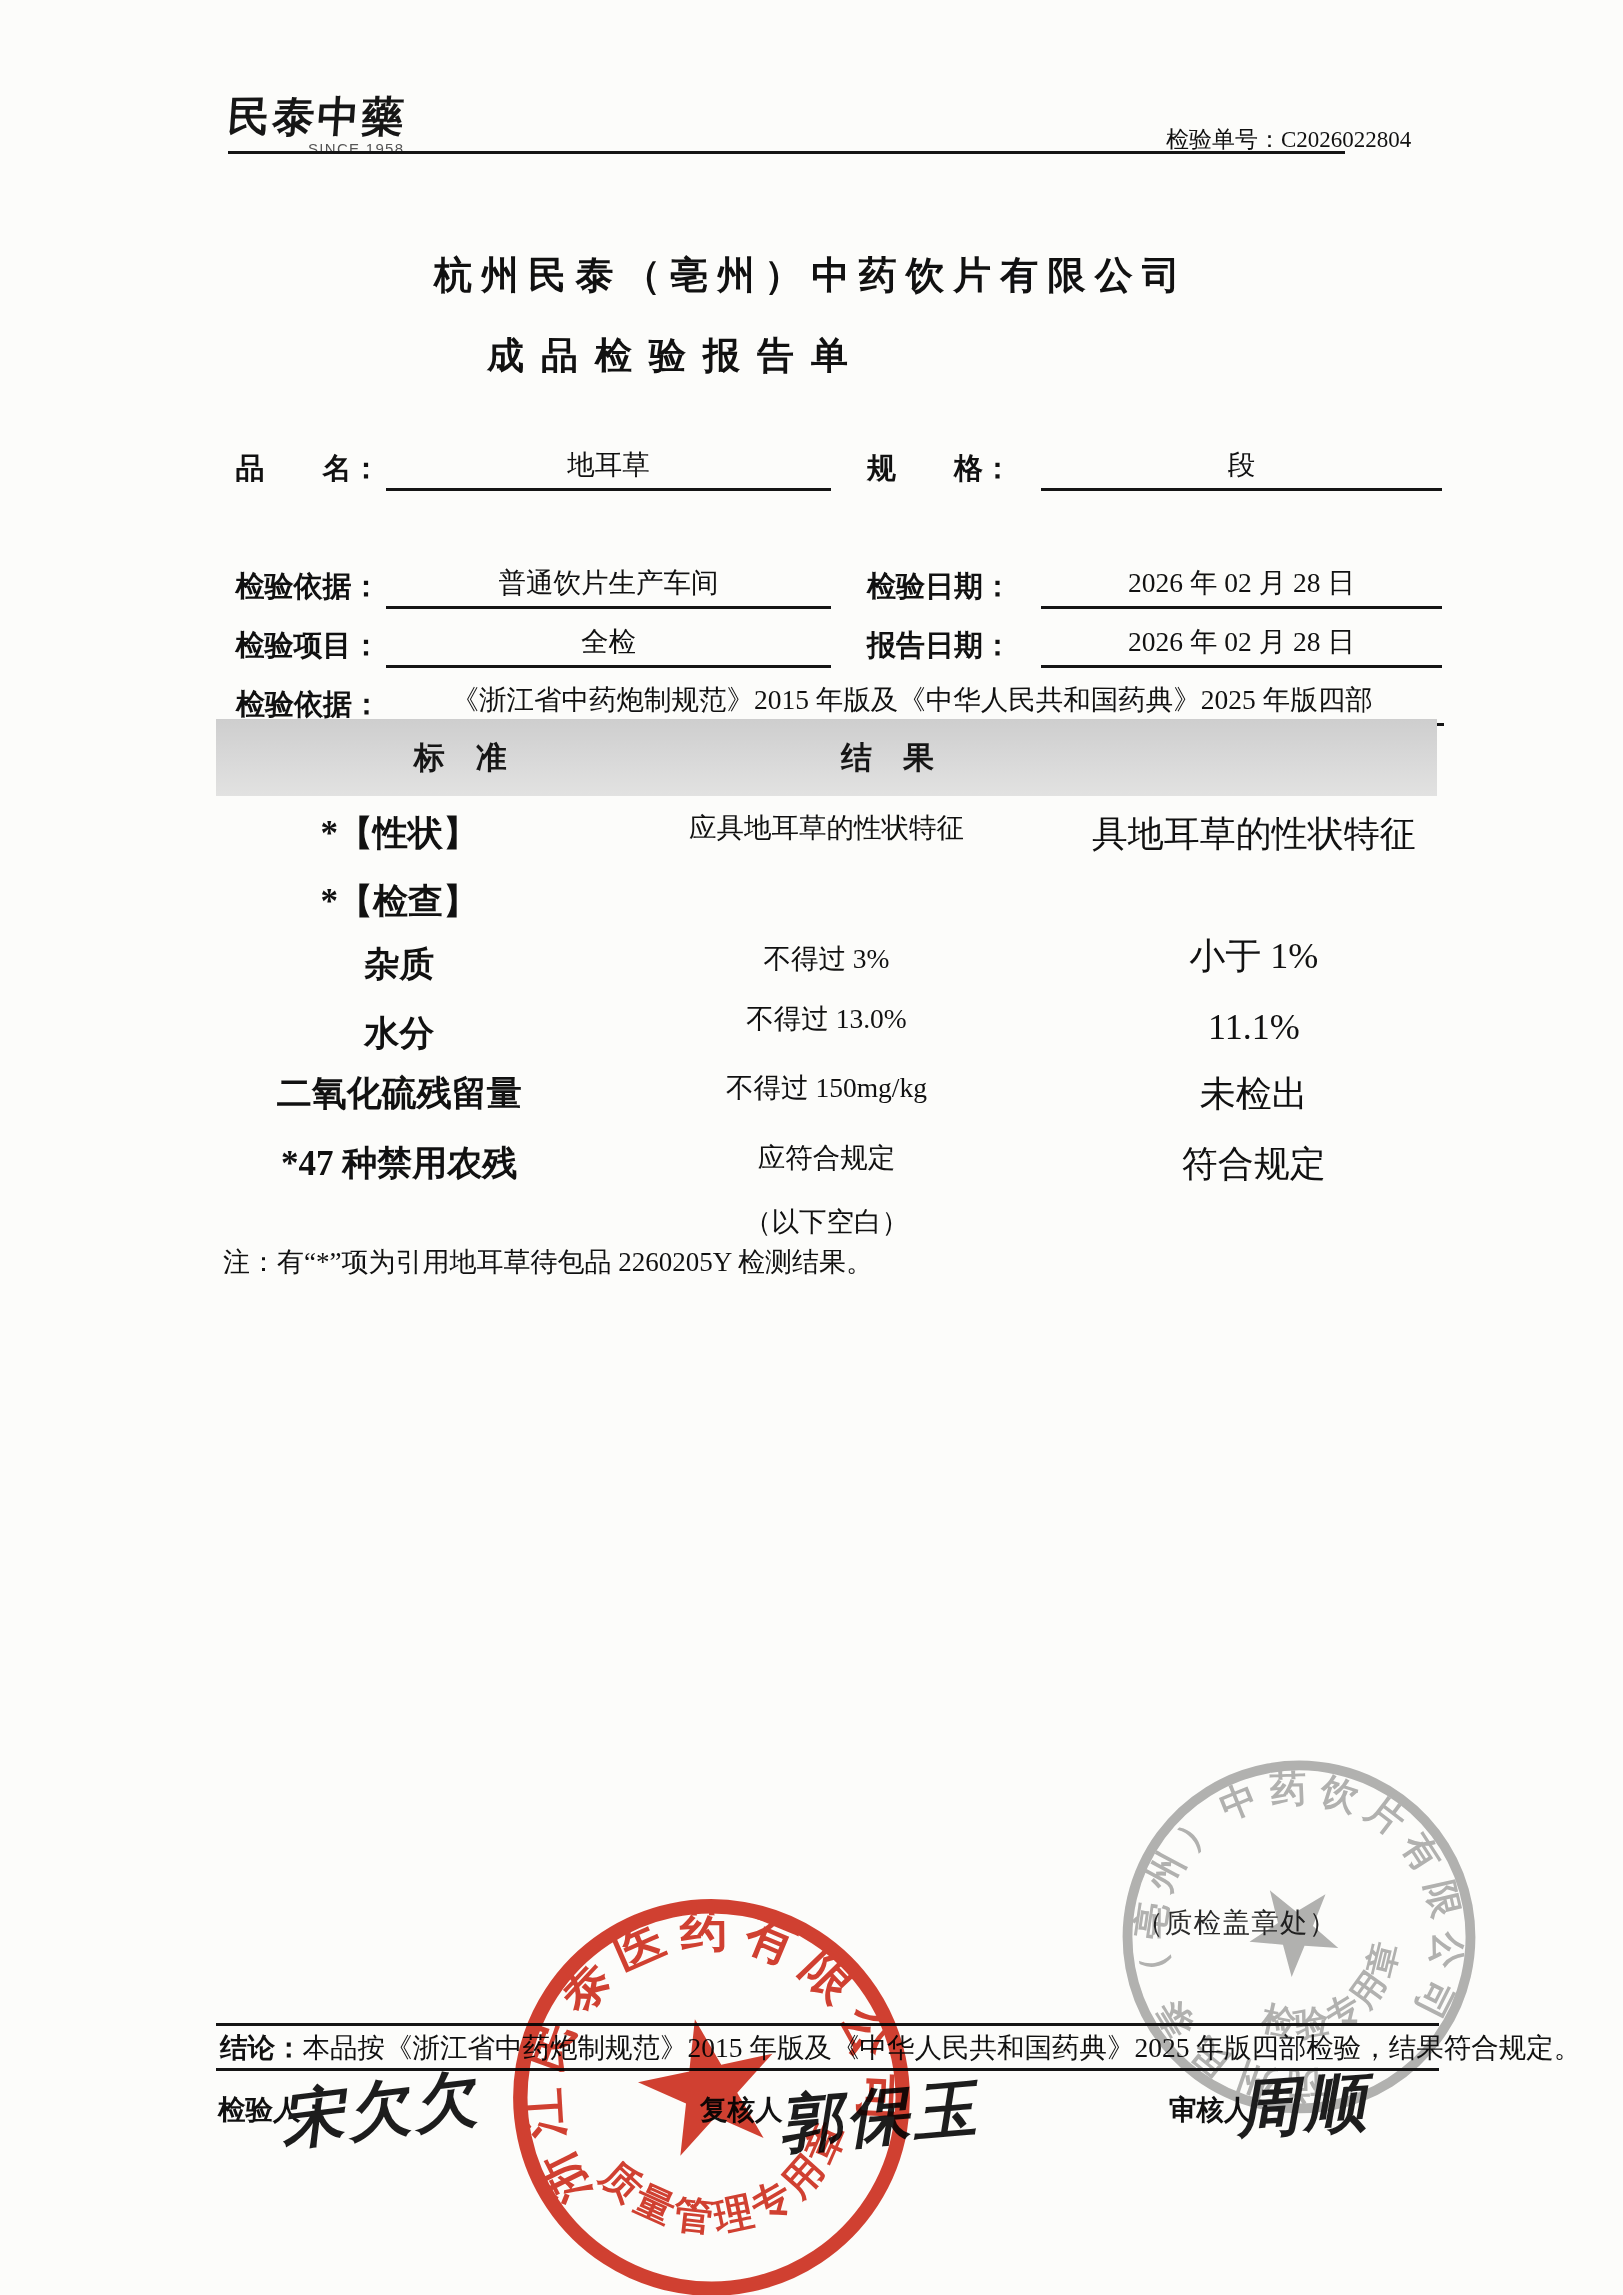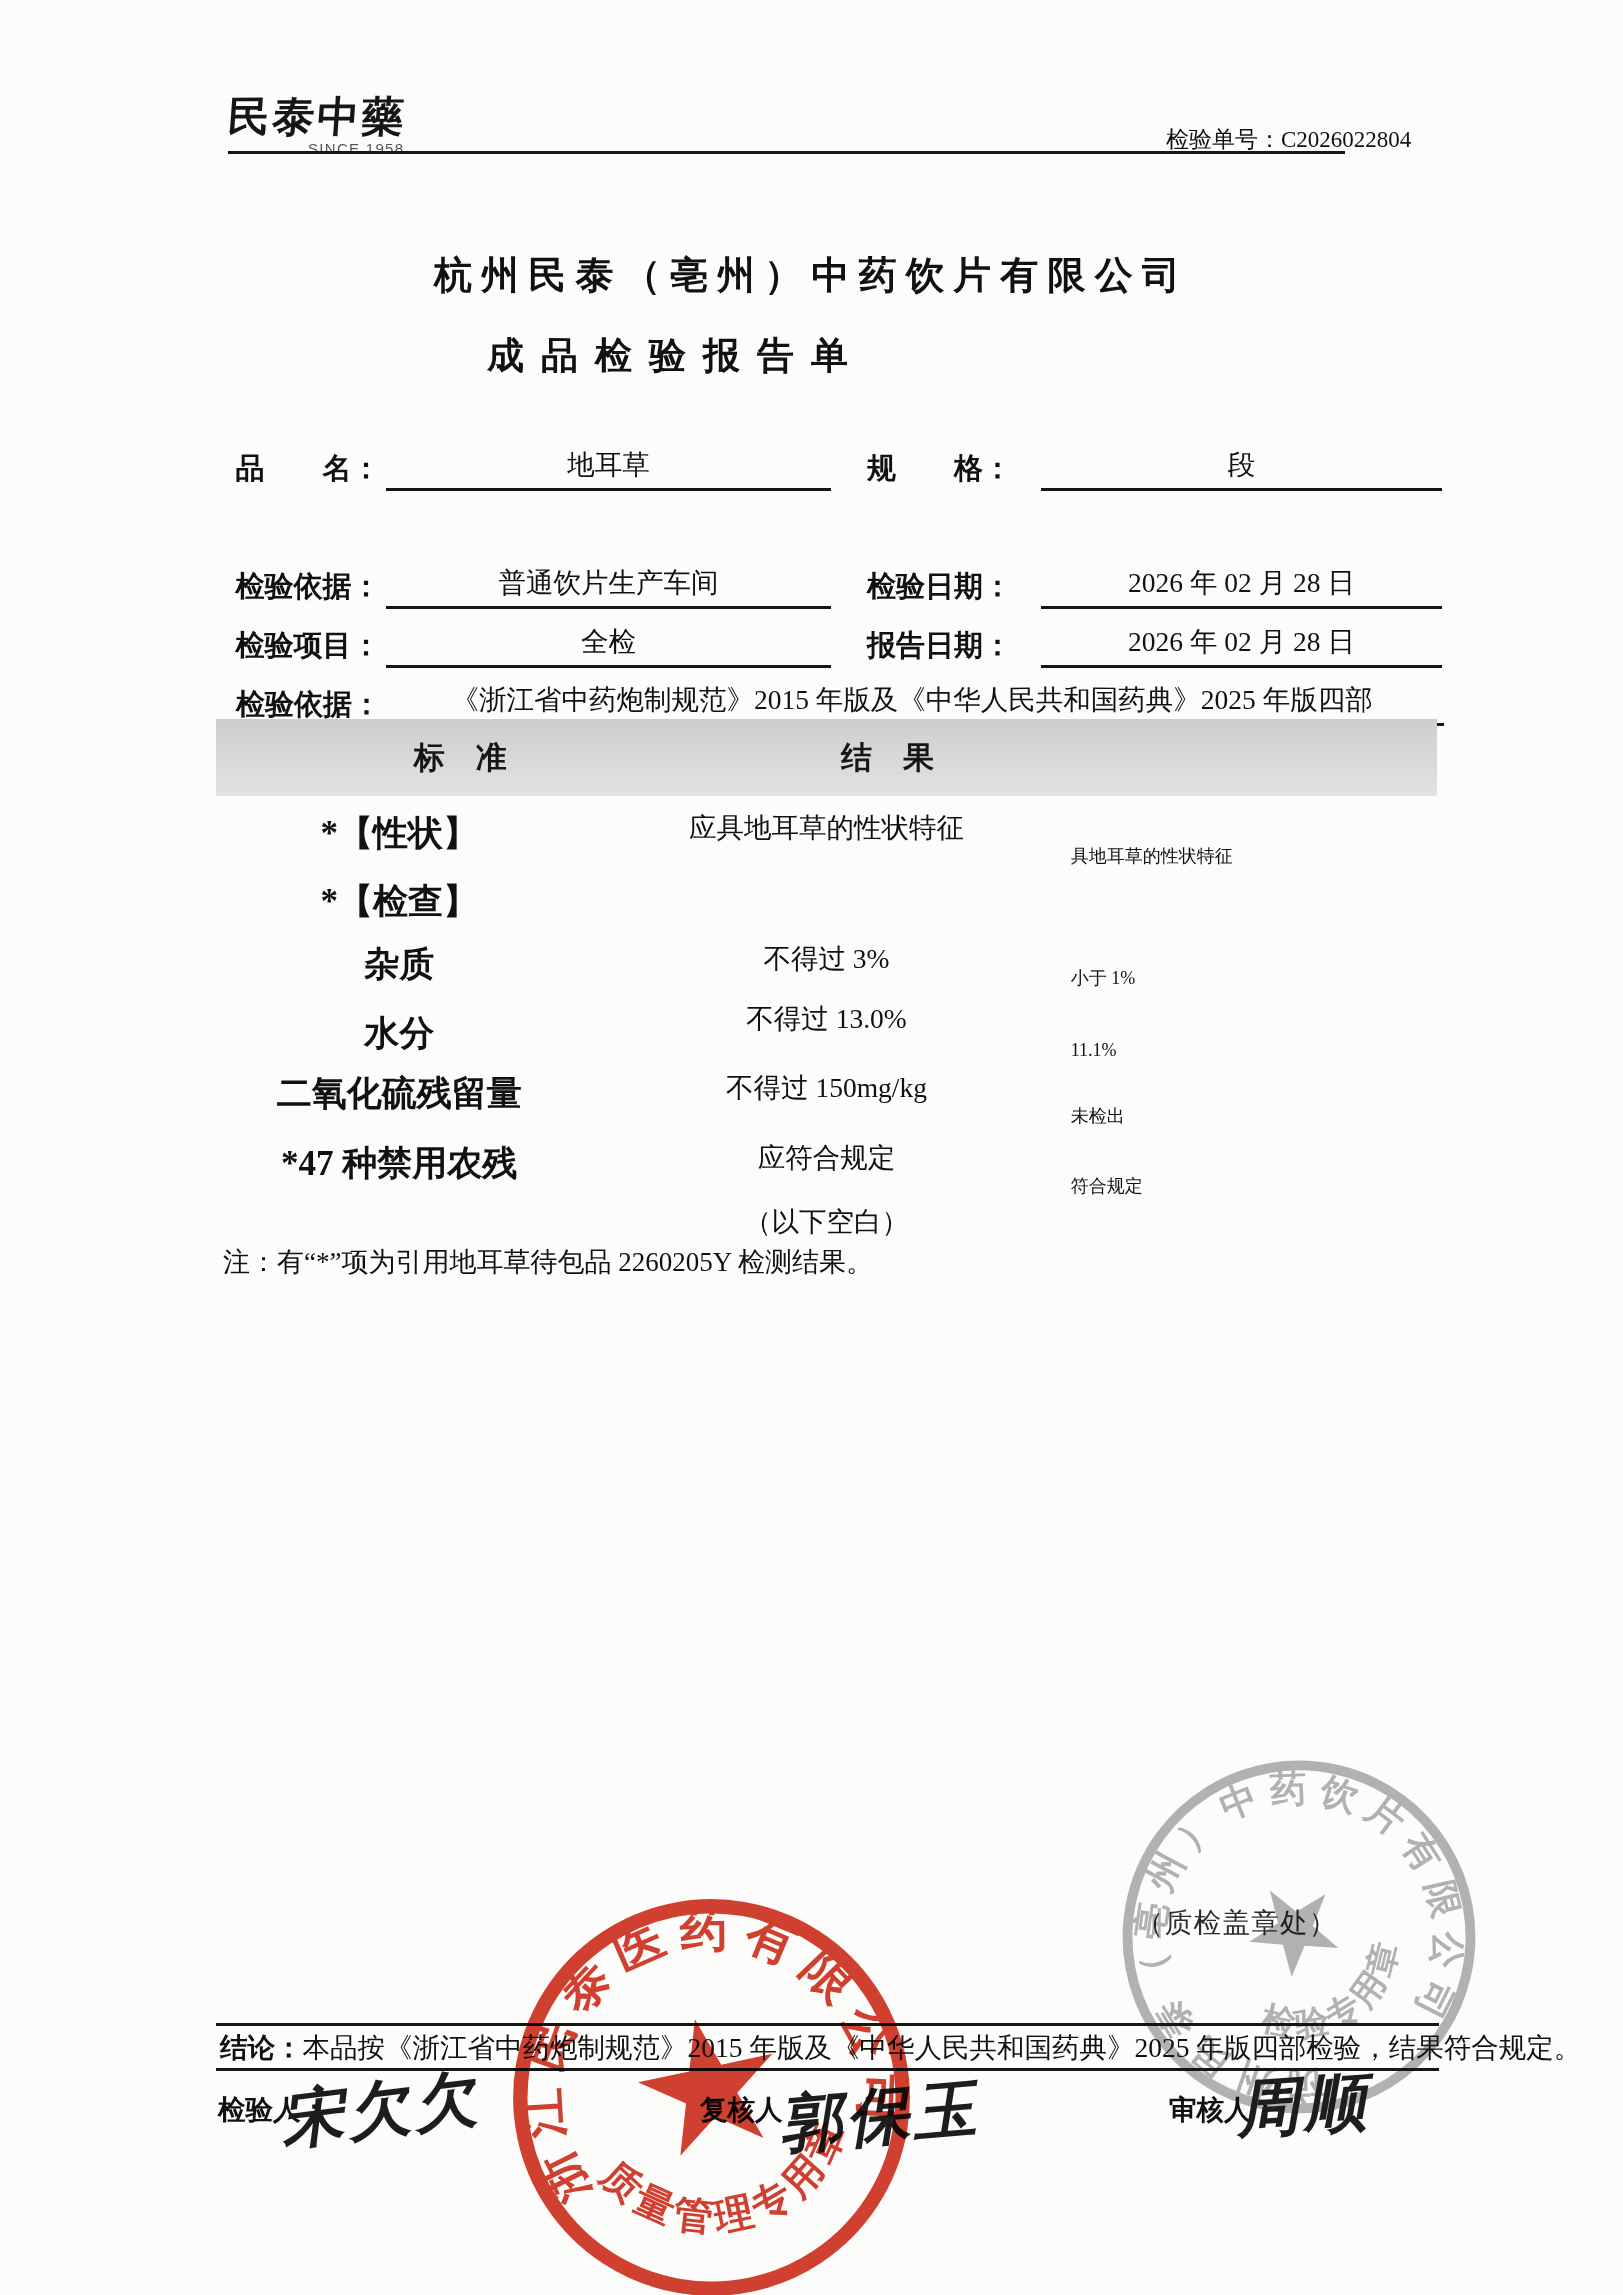--- a/index.html
+++ b/index.html
@@ -34,21 +34,21 @@
   .basis-lbl{left:236px; top:685px;}
   .basis-val{left:380px; top:682px; width:1064px;}
   
   .tbl-head{left:216px; top:719px; width:1221px; height:77px;
       background:linear-gradient(180deg,#cecece 0%,#d9d9d9 55%,#e2e2e1 100%);
       display:flex; align-items:center;}
   .tbl-head .hc{font-size:31px; font-weight:bold; text-align:center; color:#161616;}
   .trow{left:216px; width:1221px; display:flex; align-items:flex-start;}
   .c-item{width:30%; text-align:center; font-size:35px; font-weight:bold; color:#111;}
   .c-std{width:40%; text-align:center; font-size:27.5px; color:#111;}
-  .c-res{width:30%; text-align:left; font-size:18px; color:#111;margin-top:34px;}
+  .c-res{width:30%; text-align:center; font-size:36px; color:#111;}
   .note-line{left:223px; top:1244px; font-size:27px; color:#111;}
   
   .concl-rule-top{left:216px; top:2023px; width:1223px; height:3.3px; background:#151515;}
   .concl-rule-bot{left:216px; top:2068px; width:1223px; height:3.3px; background:#151515;}
   .concl-text{left:220px; top:2030px; width:1219px; font-size:27.5px; white-space:nowrap; color:#111;}
   .concl-text b{font-weight:bold;}
   
   .sig-lbl{font-size:27.5px; font-weight:bold; top:2092px; color:#111;}
   .sig1{left:218px;} .sig2{left:700px;} .sig3{left:1169px;}
   .sig-name{font-size:63px; font-style:italic; color:#1d1d1d; white-space:nowrap;

